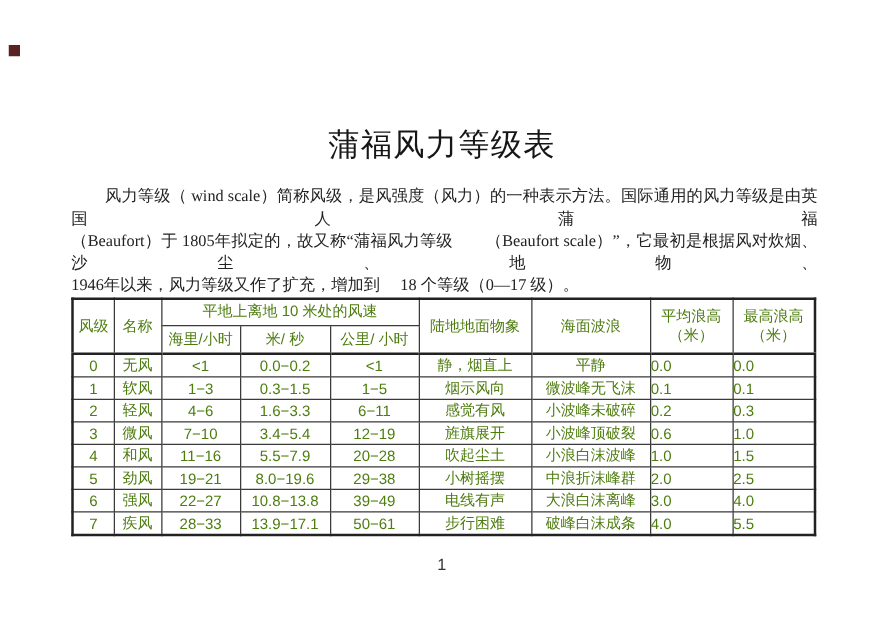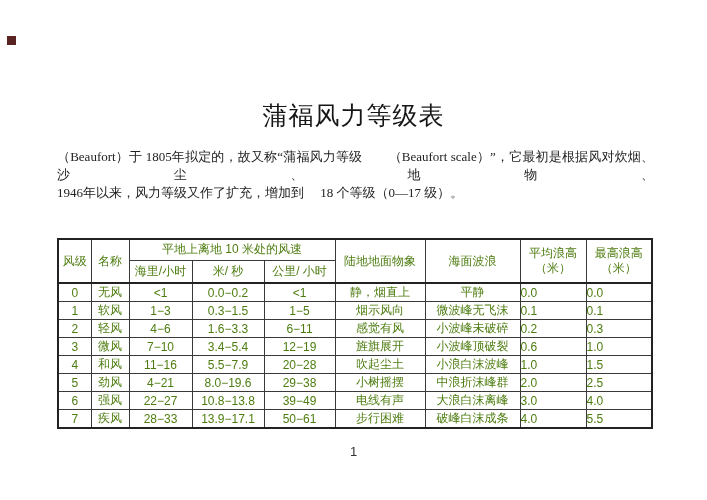--- a/index.html
+++ b/index.html
@@ -48,20 +48,21 @@
 </head>
 <body>
 
 <div class="page">
 
   <div class="corner-mark"></div>
 
   <div class="title">蒲福风力等级表</div>
 
   <div class="para">
+    <div class="line first">风力等级（ wind scale）简称风级，是风强度（风力）的一种表示方法。国际通用的风力等级是由英国人蒲福</div>
     <div class="line">（Beaufort）于 1805年拟定的，故又称“蒲福风力等级　　（Beaufort scale）”，它最初是根据风对炊烟、沙尘、地物、</div>
     <div class="line last">1946年以来，风力等级又作了扩充，增加到　 18 个等级（0—17 级）。</div>
   </div>
 
   <div class="tablewrap">
     <table class="beaufort">
       <colgroup>
         <col style="width:33px">
           <col style="width:38px">
           <col style="width:63px">
@@ -146,21 +147,21 @@
             <td>5.5−7.9</td>
             <td>20−28</td>
             <td>吹起尘土</td>
             <td>小浪白沫波峰</td>
             <td class="num-r">1.0</td>
             <td class="num-r">1.5</td>
           </tr>
           <tr>
             <td>5</td>
             <td>劲风</td>
-            <td>4−21</td>
+            <td>19−21</td>
             <td>8.0−19.6</td>
             <td>29−38</td>
             <td>小树摇摆</td>
             <td>中浪折沫峰群</td>
             <td class="num-r">2.0</td>
             <td class="num-r">2.5</td>
           </tr>
           <tr>
             <td>6</td>
             <td>强风</td>

